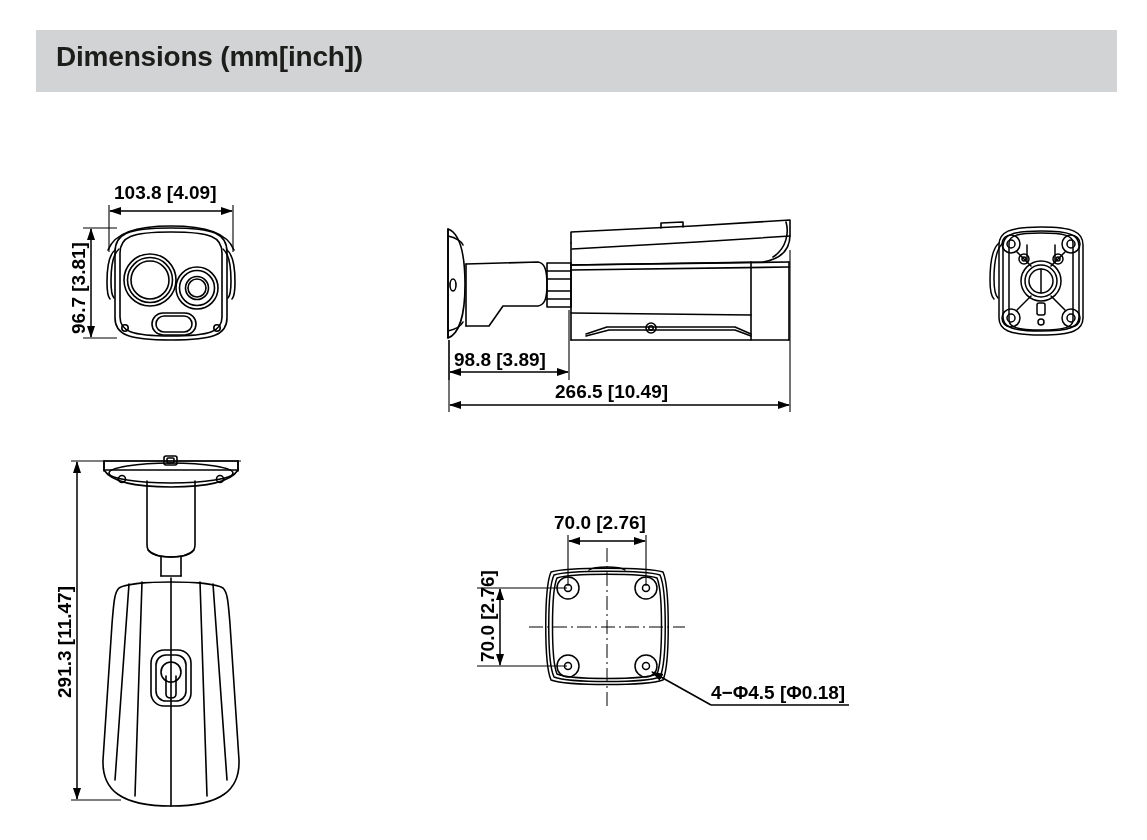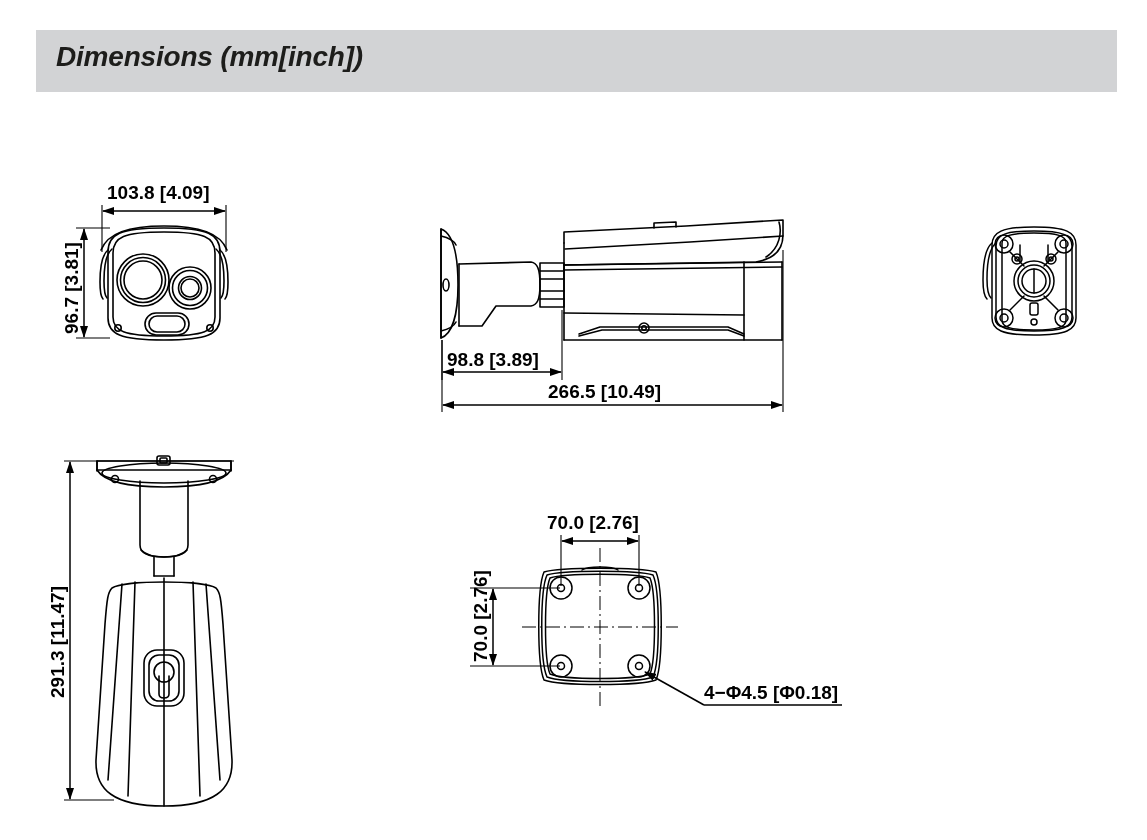--- a/index.html
+++ b/index.html
@@ -30,25 +30,24 @@
   }
   .title-text {
     position: absolute;
     left: 56px;
     top: 41px;
     font-size: 28px;
     font-weight: bold;
     color: #1d1d1b;
     letter-spacing: -0.2px;
     white-space: nowrap;
-    font-style: italic;
   }
   .drawing-layer {
     position: absolute;
-    left: 4px;
+    left: 11px;
     top: 0;
     width: 970px;
     height: 840px;
   }
   svg { display: block; }
   text.dim {
     font-family: "Liberation Sans", sans-serif;
     font-size: 19px;
     font-weight: bold;
     fill: #000000;

